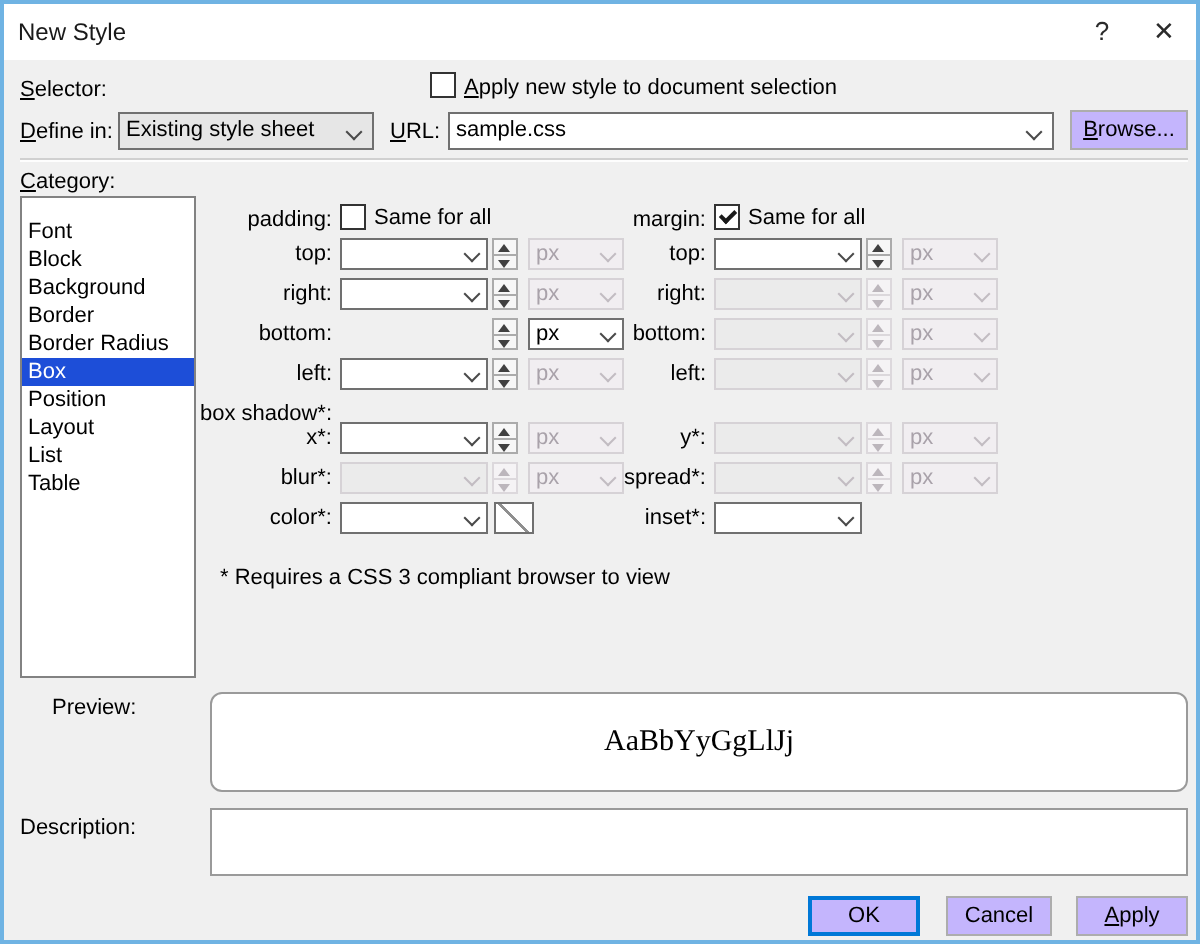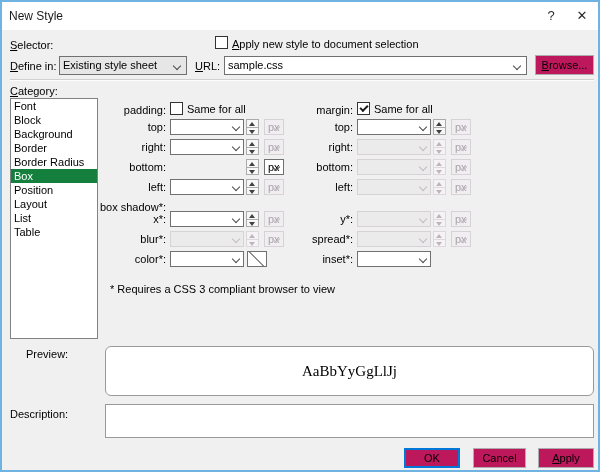--- a/index.html
+++ b/index.html
@@ -23,53 +23,53 @@
   .combo .chev{
     position:absolute;right:4px;top:4px;width:5px;height:5px;
     border-left:1px solid #4a4a4a;border-bottom:1px solid #4a4a4a;
     transform:rotate(-45deg);
   }
   .combo.tall{height:19px;line-height:17px;}
   .combo.tall .chev{top:6px;right:6px;}
   .combo.gray{background:#e6e6e6;}
   .combo.dis{background:#ebebeb;border-color:#d6d2d6;color:#a9a2aa;}
   .combo.dis .chev{border-color:#c2bcc2;}
-  .combo.unit{width:20px;}
+  .combo.unit{width:48px;}
   .combo.unit.dis{background:#f1eef1;}
   .combo.focus{border:1px solid #0078d7;box-shadow:inset 0 0 0 1px rgba(0,120,215,.45);}
   .caret{display:inline-block;width:1px;height:10px;background:#000;vertical-align:-1px;margin-left:1px;}
   .spin{position:absolute;width:13px;height:16px;display:flex;flex-direction:column;box-sizing:border-box;}
   .spin b{flex:1;position:relative;background:#f7f7f7;border:1px solid #ababab;margin-top:-1px;}
   .spin b:first-child{margin-top:0;}
   .spin b::after{content:"";position:absolute;left:2px;}
   .spin b.up::after{top:2px;border-left:3px solid transparent;border-right:3px solid transparent;border-bottom:4px solid #404040;}
   .spin b.dn::after{top:2px;border-left:3px solid transparent;border-right:3px solid transparent;border-top:4px solid #404040;}
   .spin.dis b{border-color:#dcd8dc;background:#f5f3f5;}
   .spin.dis b.up::after{border-bottom-color:#bcb6bc;}
   .spin.dis b.dn::after{border-top-color:#bcb6bc;}
   .cb{position:absolute;width:13px;height:13px;box-sizing:border-box;border:1px solid #333;background:#fff;}
   .cb.checked::after{
     content:"";position:absolute;left:2px;top:2px;width:6px;height:3px;
     border-left:2px solid #1a1a1a;border-bottom:2px solid #1a1a1a;transform:rotate(-45deg);
   }
   .sep{position:absolute;left:8px;top:77px;width:584px;height:0;border-top:1px solid #d0d0d0;border-bottom:1px solid #fdfdfd;}
   .listbox{
     position:absolute;left:8px;top:96px;width:88px;height:241px;box-sizing:border-box;
-    background:#fff;border:1px solid #828282;padding-top:0;overflow:hidden;
+    background:#fff;border:1px solid #828282;padding-top:10px;overflow:hidden;
   }
   .li{height:14px;line-height:14px;padding-left:3px;}
-  .li.sel{background:#15803d;color:#fff;}
+  .li.sel{background:#1d4ed8;color:#fff;}
   .swatch{
     position:absolute;width:20px;height:16px;box-sizing:border-box;border:1px solid #707070;
     background:linear-gradient(45deg,#fff 46%,#8f8f8f 46%,#8f8f8f 53%,#fff 53%);
   }
   .panelbox{position:absolute;box-sizing:border-box;background:#fff;border:1px solid #9a9a9a;}
   .previewtext{font-family:"Liberation Serif",serif;font-size:15px;text-align:center;line-height:48px;}
   .btn{
-    position:absolute;height:20px;box-sizing:border-box;background:#be185d;border:1px solid #adadad;
+    position:absolute;height:20px;box-sizing:border-box;background:#c4b5fd;border:1px solid #adadad;
     text-align:center;line-height:18px;font-size:11px;
   }
   .btn.default{border:2px solid #0078d7;line-height:16px;}
 </style>
 </head>
 <body>
 
 <div class="dialog">
 
   <div class="titlebar">

